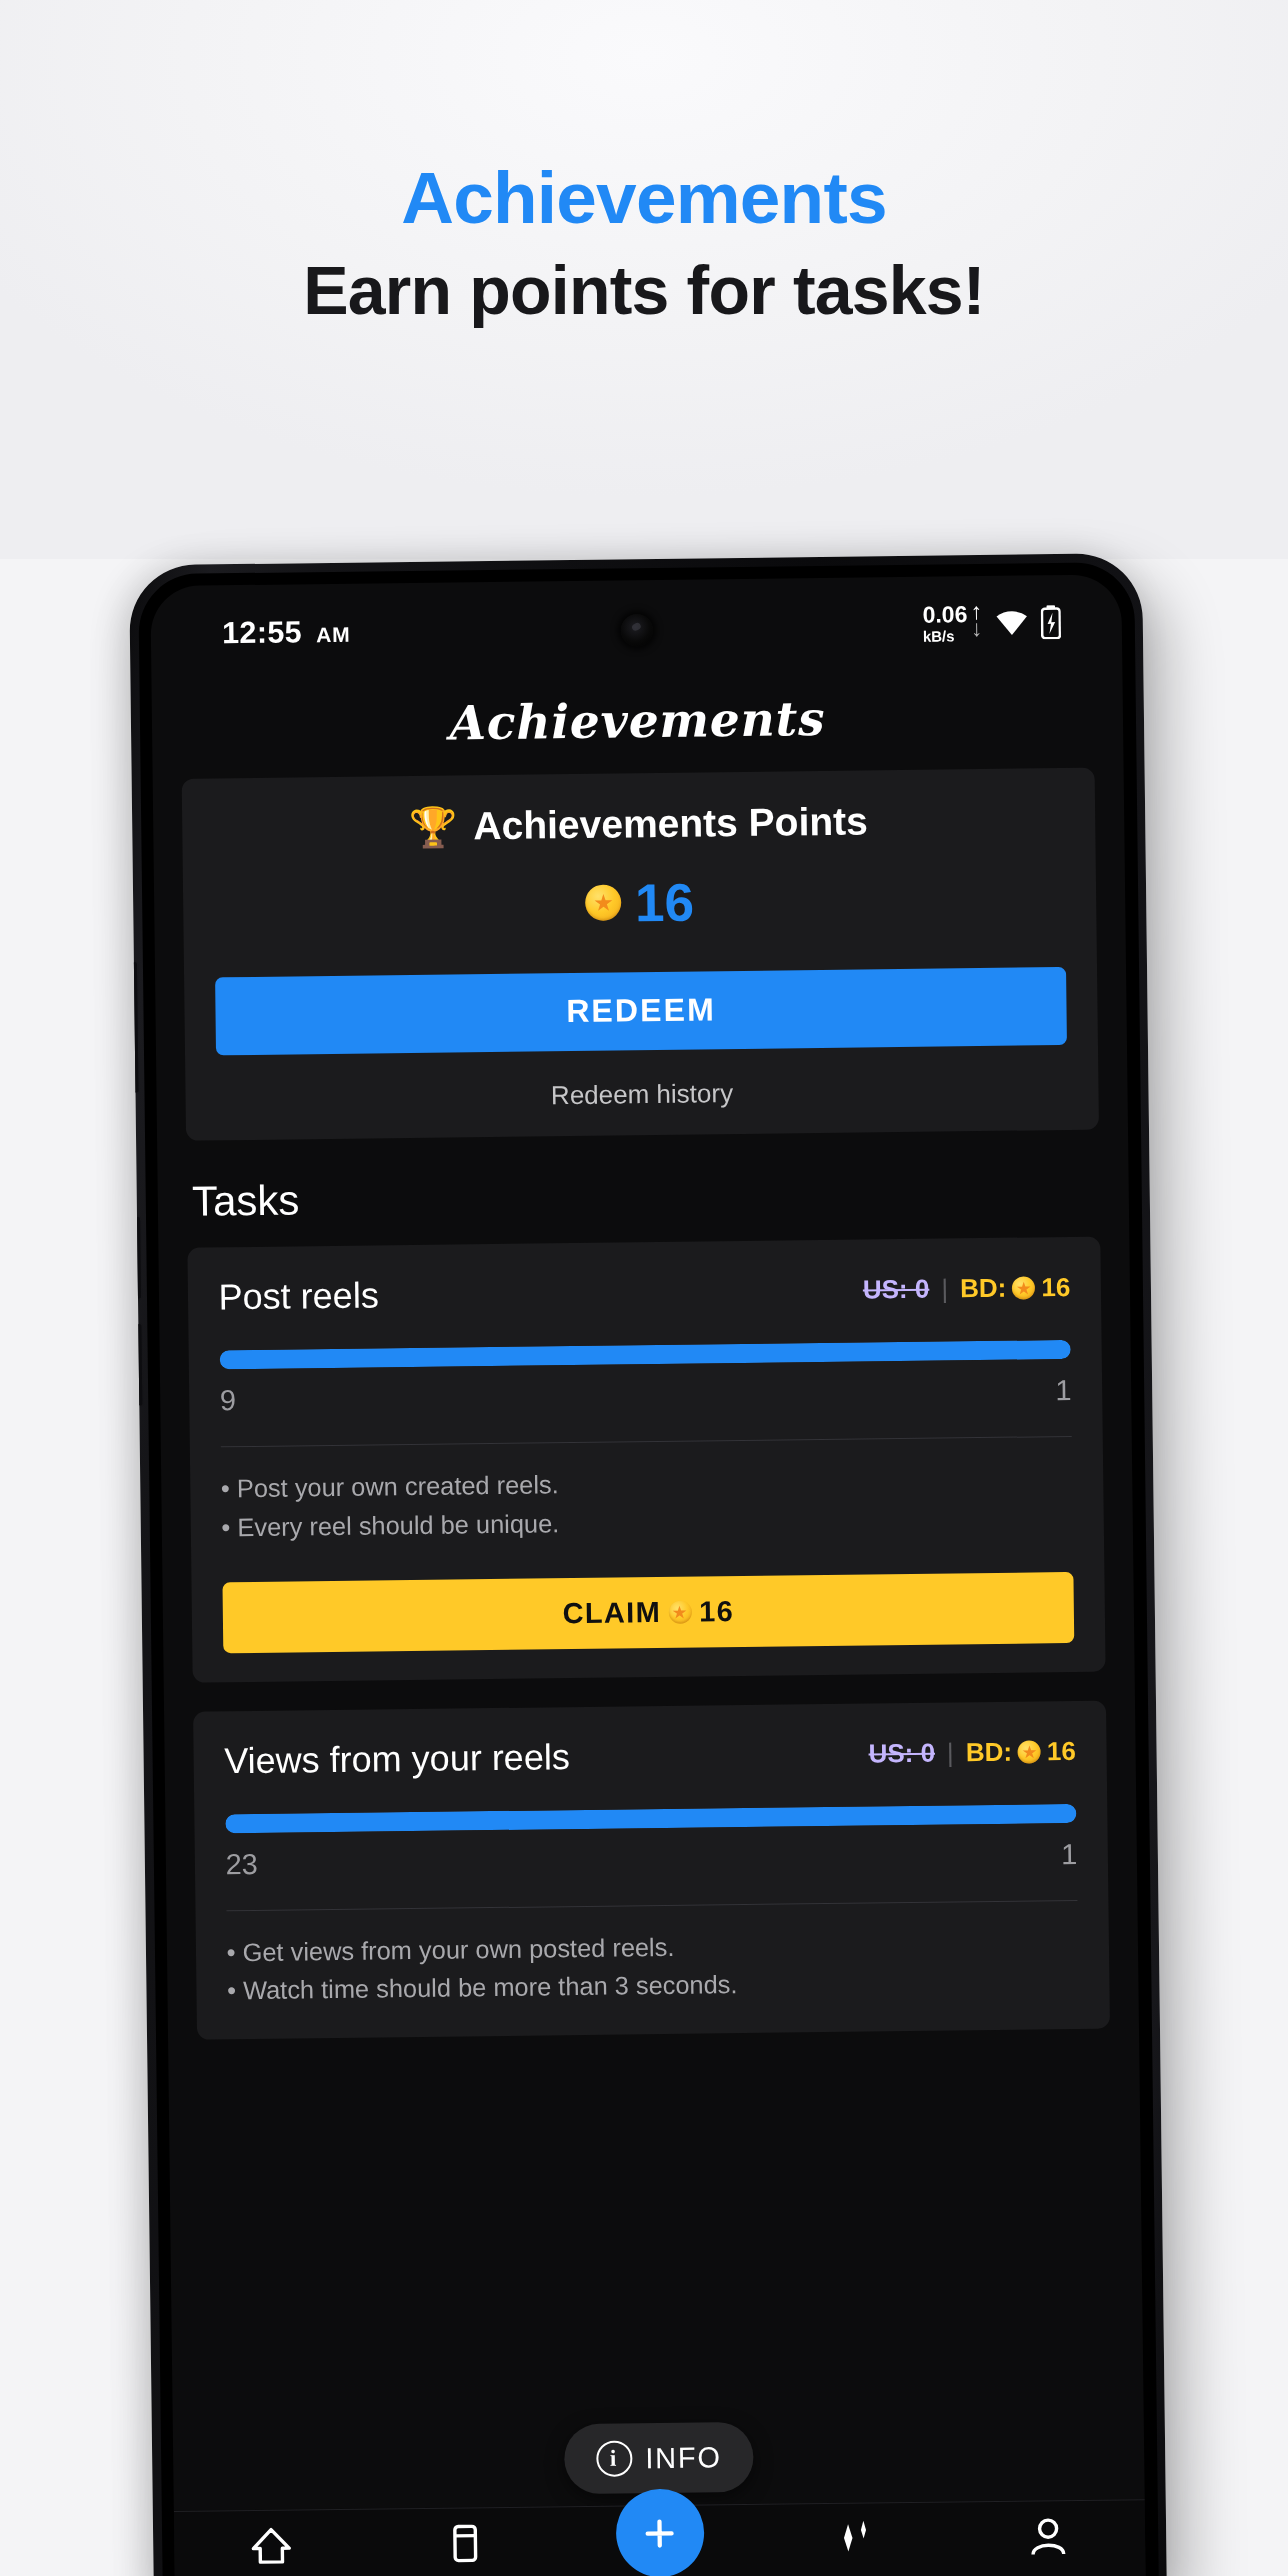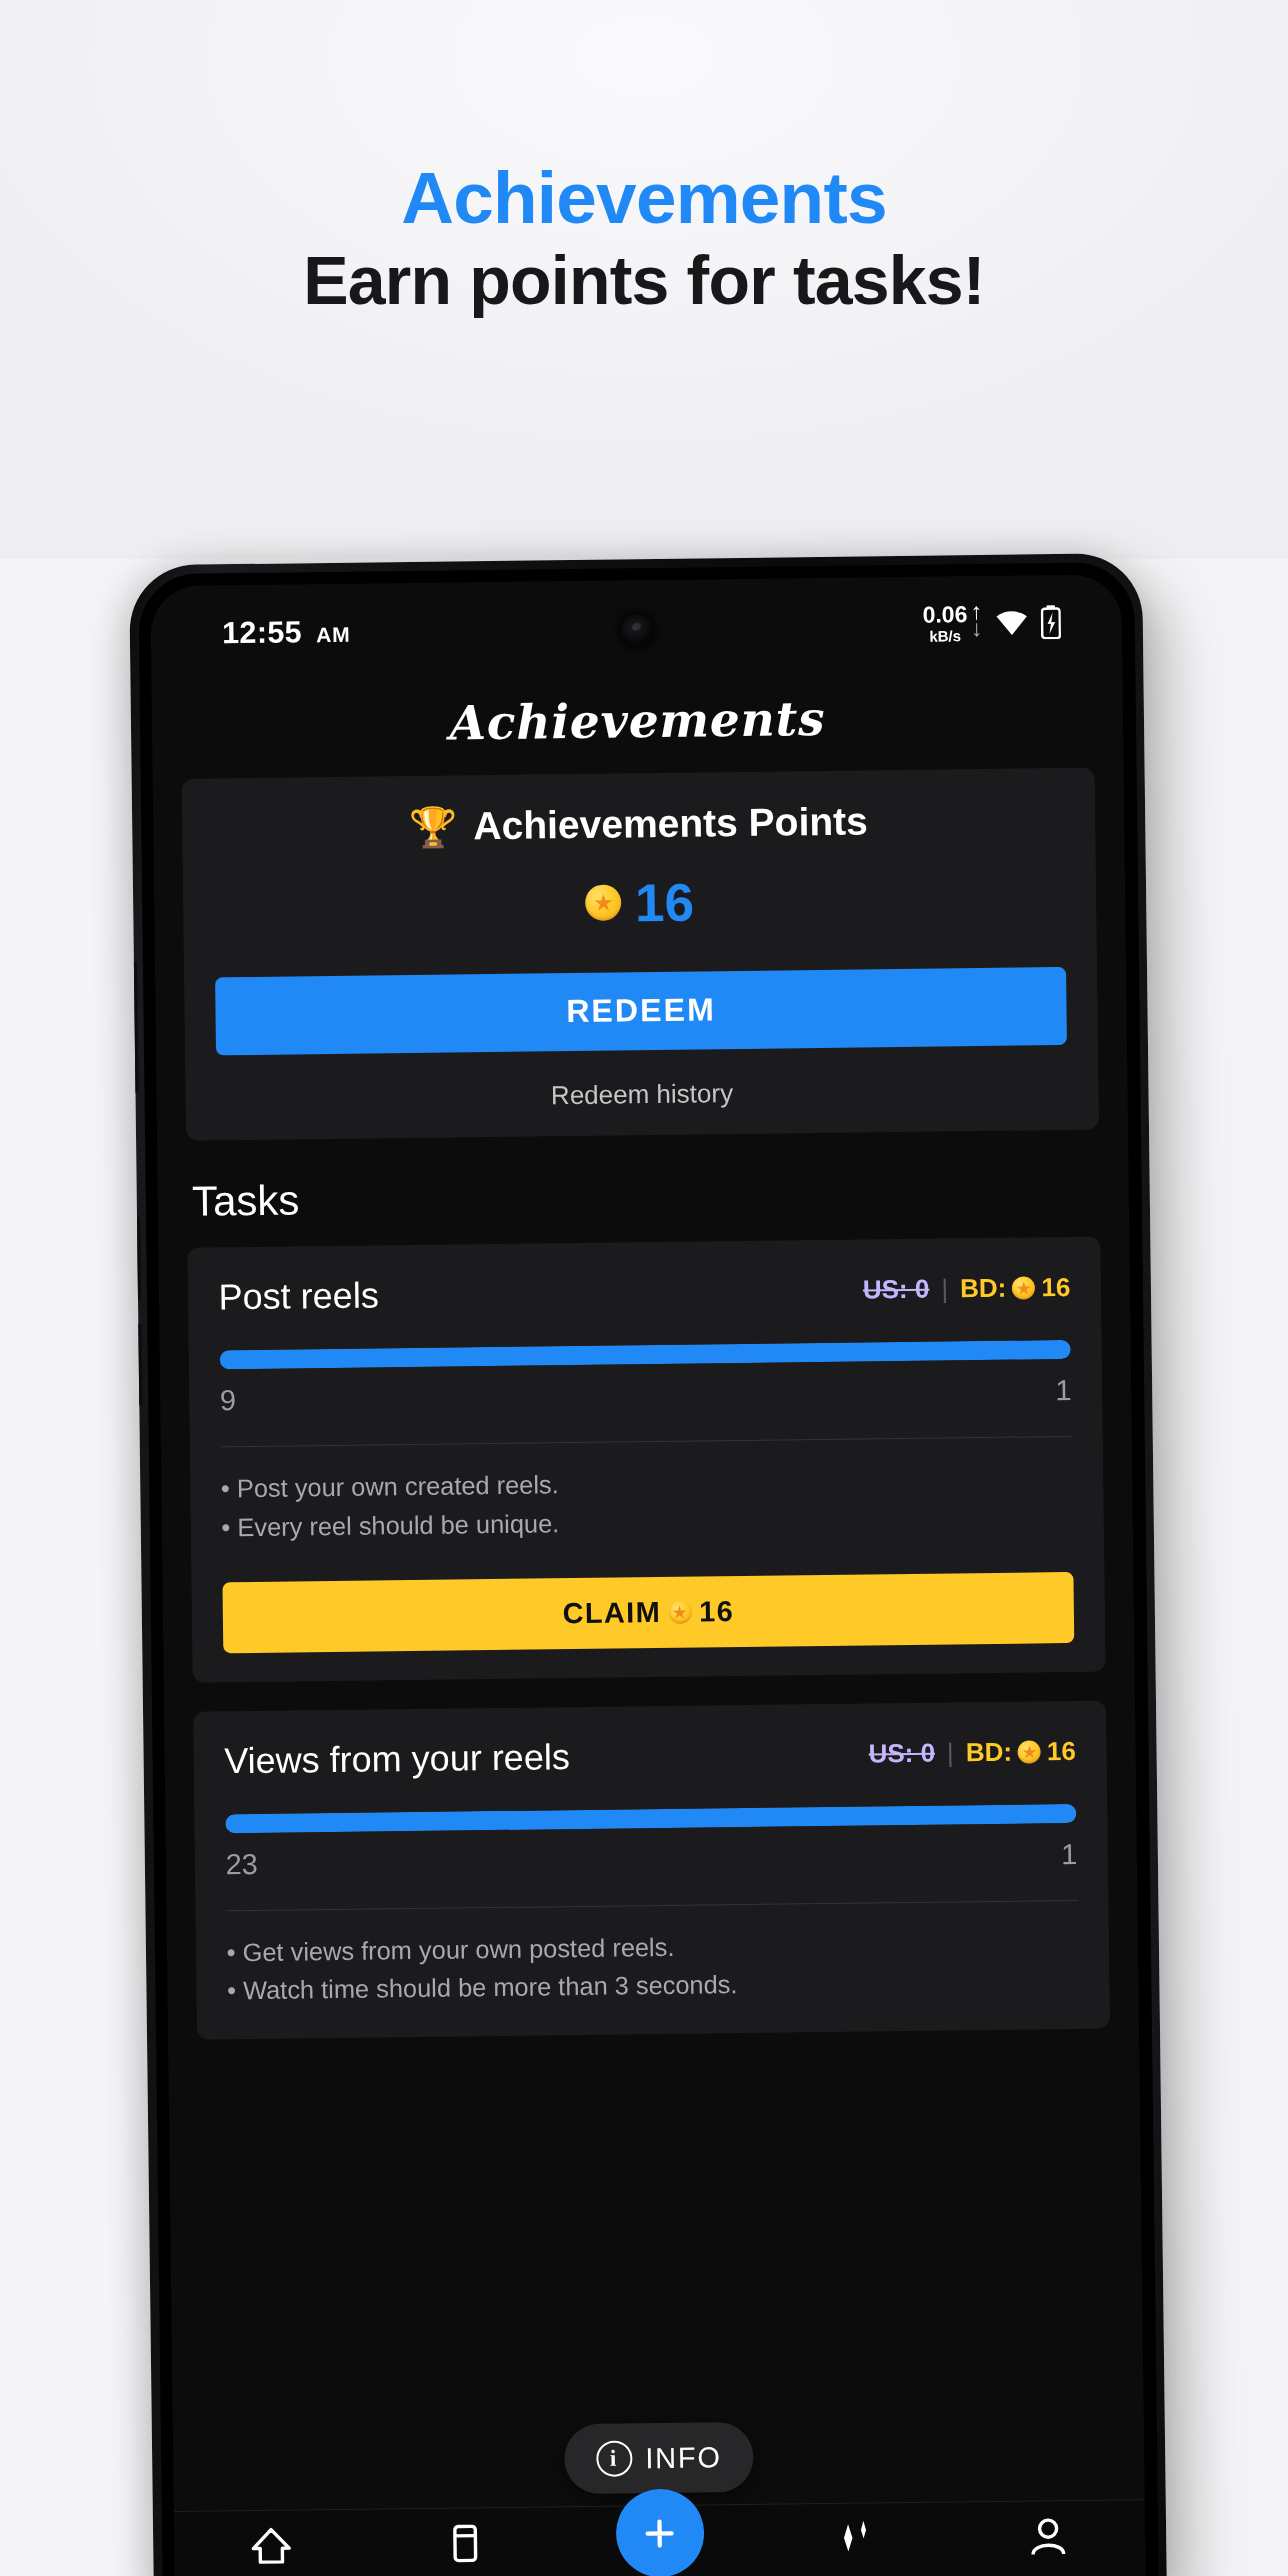--- a/index.html
+++ b/index.html
@@ -20,21 +20,21 @@
   .promo-inner {
     position:absolute; top:161px; left:0; width:100%;
     text-align:center;
   }
   .promo-line1 {
     font-size:73px; font-weight:bold; color:#2189f5;
     letter-spacing:-0.8px; line-height:1.0;
     font-family:"Liberation Sans", sans-serif;
   }
   .promo-line2 {
-    margin-top:12px;
+    margin-top:22px;
     font-size:68px; font-weight:bold; color:#18181b;
     letter-spacing:-0.8px; line-height:1.0;text-align:center;
   }
 
   
   .device-wrap {
     position:absolute;
     left:129px; top:559px;
     width:1051px; height:2034px;
     transform: rotate(-0.7deg);
@@ -73,21 +73,21 @@
   
   .statusbar {
     position:relative; height:95px; width:100%;
     display:flex; align-items:center; justify-content:space-between;
     padding:0 61px 0 71px; color:#fff;
   }
   .sb-time { font-size:30.5px; font-weight:600; letter-spacing:0.4px; }
   .sb-time .ampm { font-size:21px; font-weight:600; margin-left:14px; letter-spacing:0.8px;}
   .sb-right { display:flex; align-items:center; gap:12px; }
   .sb-net { display:flex; align-items:flex-start; }
-  .sb-net-txt { text-align:center; line-height:1; }
+  .sb-net-txt { text-align:left; line-height:1; }
   .sb-kb-num { font-size:23px; font-weight:600; display:block; }
   .sb-kb-unit { font-size:15px; font-weight:600; display:block; margin-top:1.7px; }
   .sb-arrows { display:flex; flex-direction:column; margin-left:3.4px; line-height:0.72; }
   .sb-arrows span { font-size:23px; font-weight:bold; }
   .sb-arrows .dn { color:#b5b5b5; }
   .sb-wifi svg, .sb-batt svg { display:block; }
   .camera-hole {
     position:absolute; left:50%; top:34px; transform:translateX(-50%);
     width:32px; height:32px; border-radius:50%;
     background:radial-gradient(circle at 45% 40%, #1d1d22 0%, #090909 55%, #000 100%);

